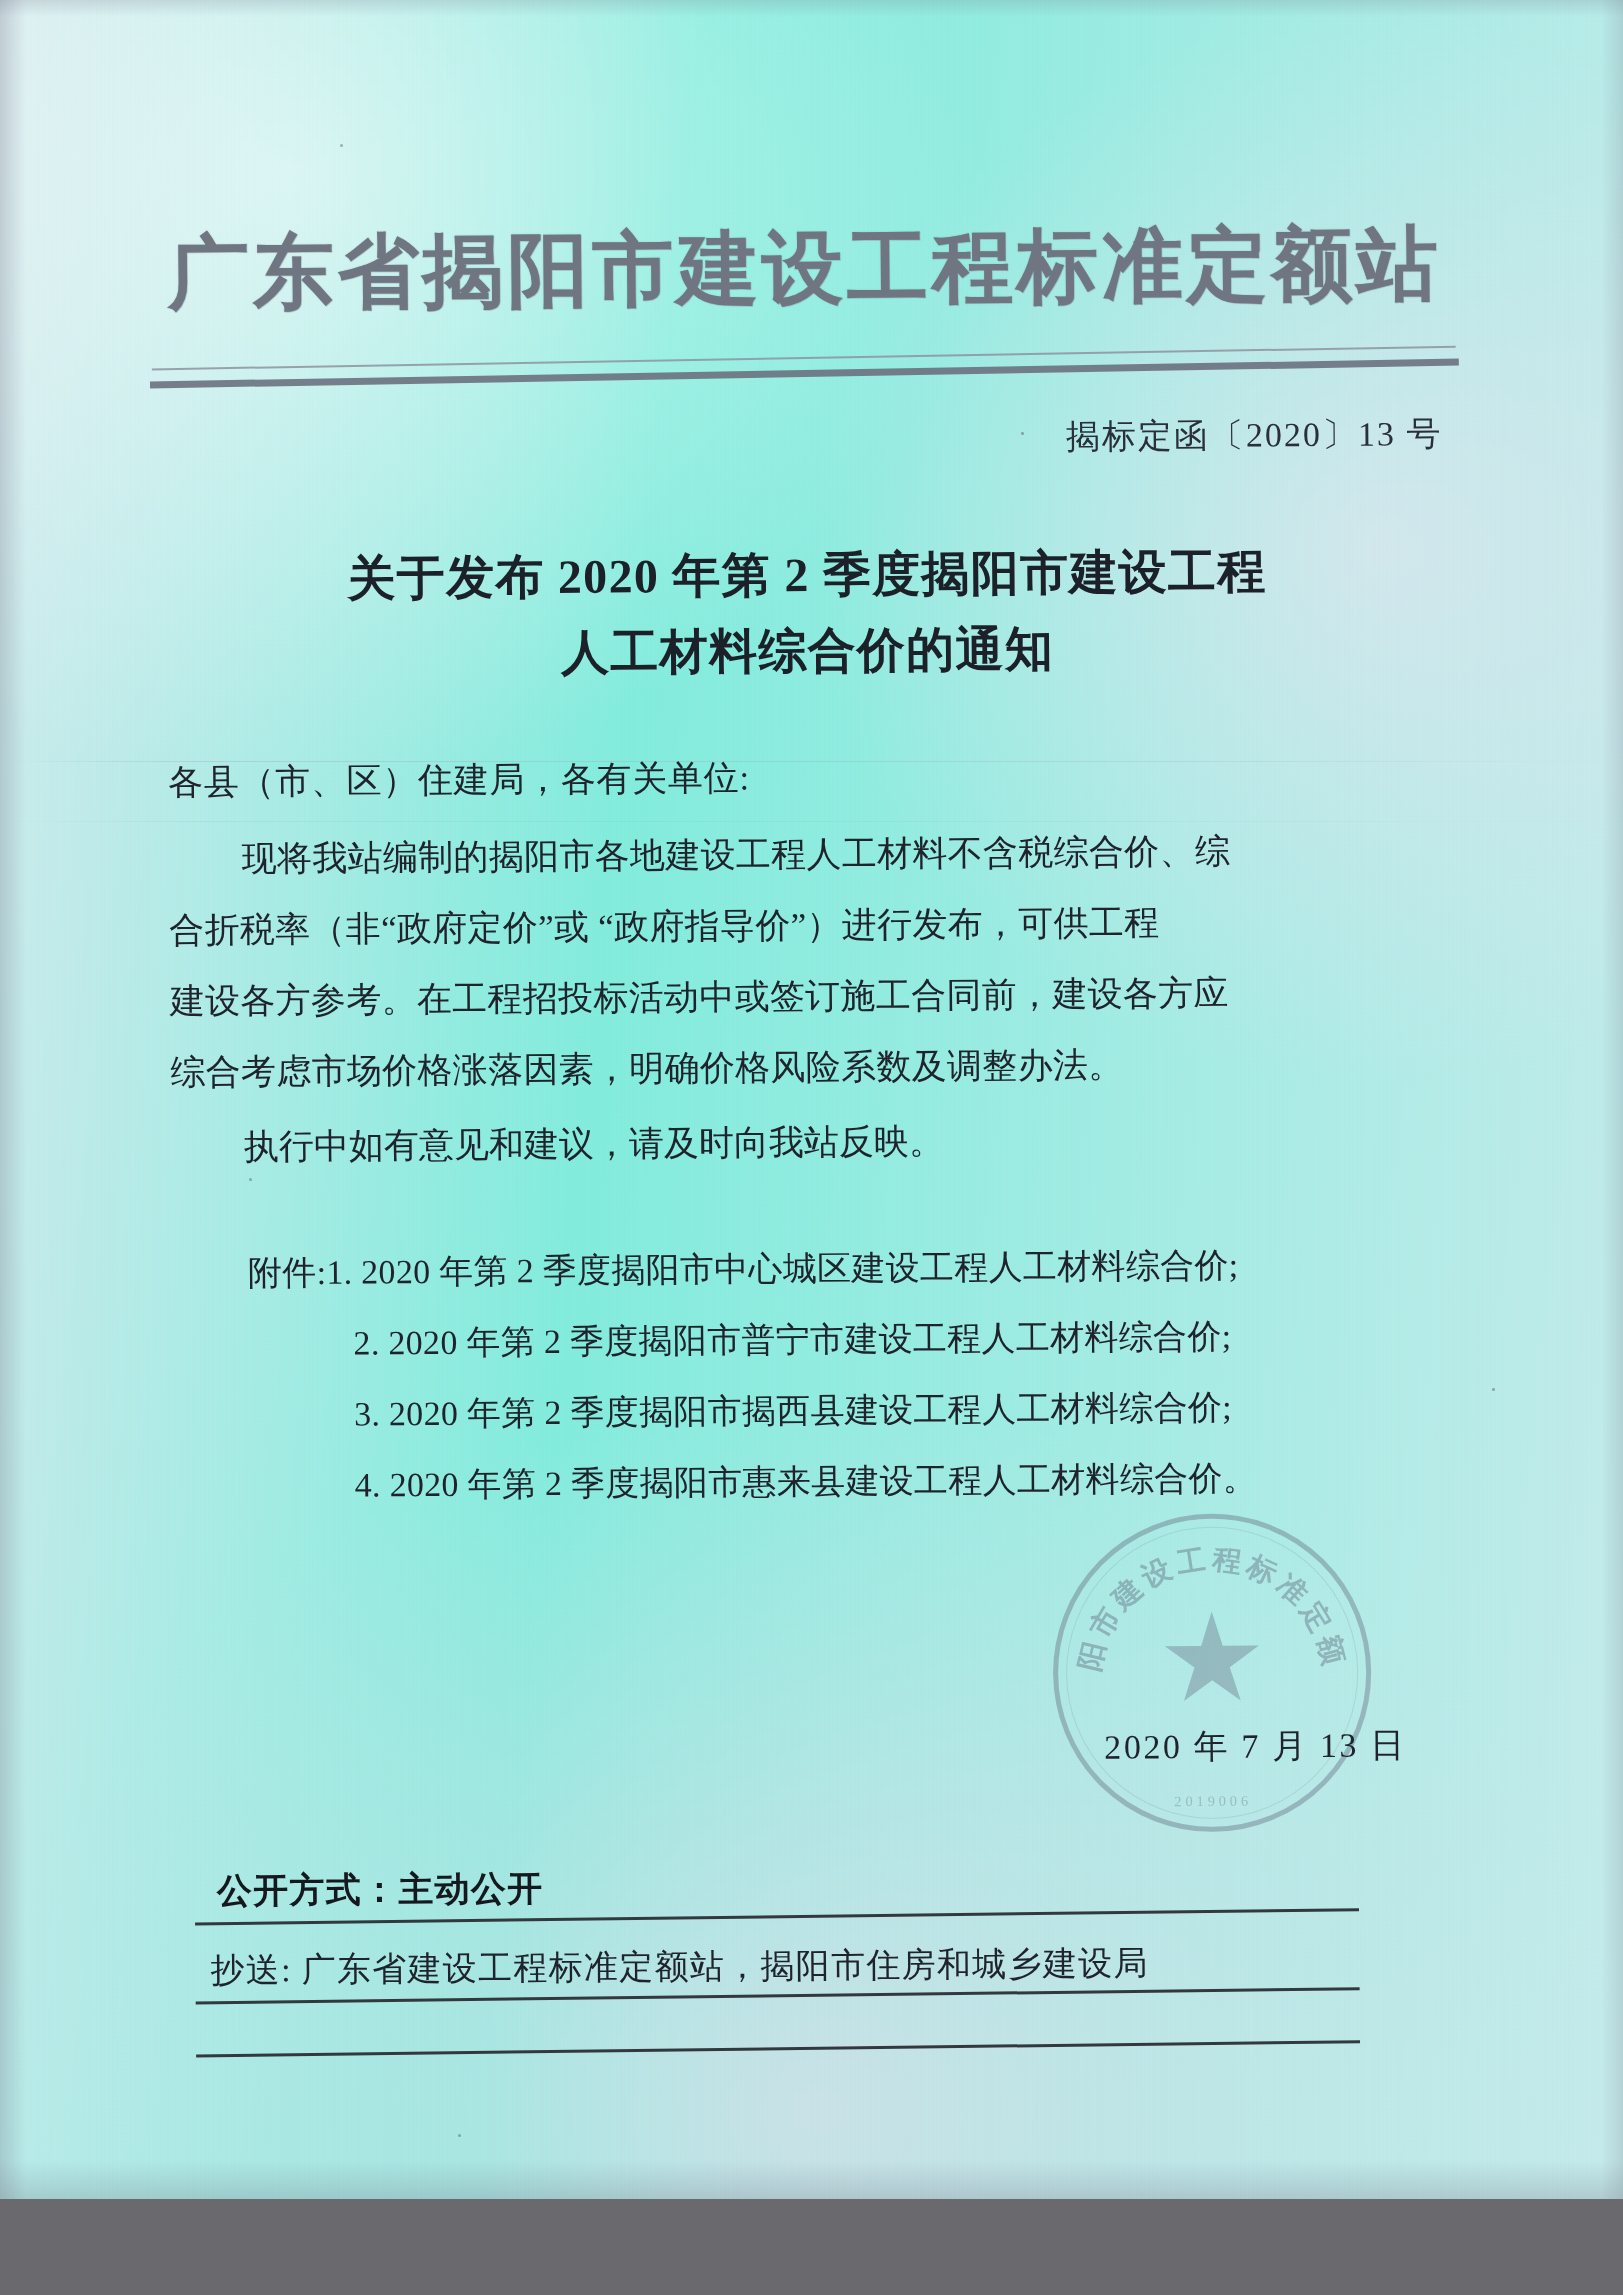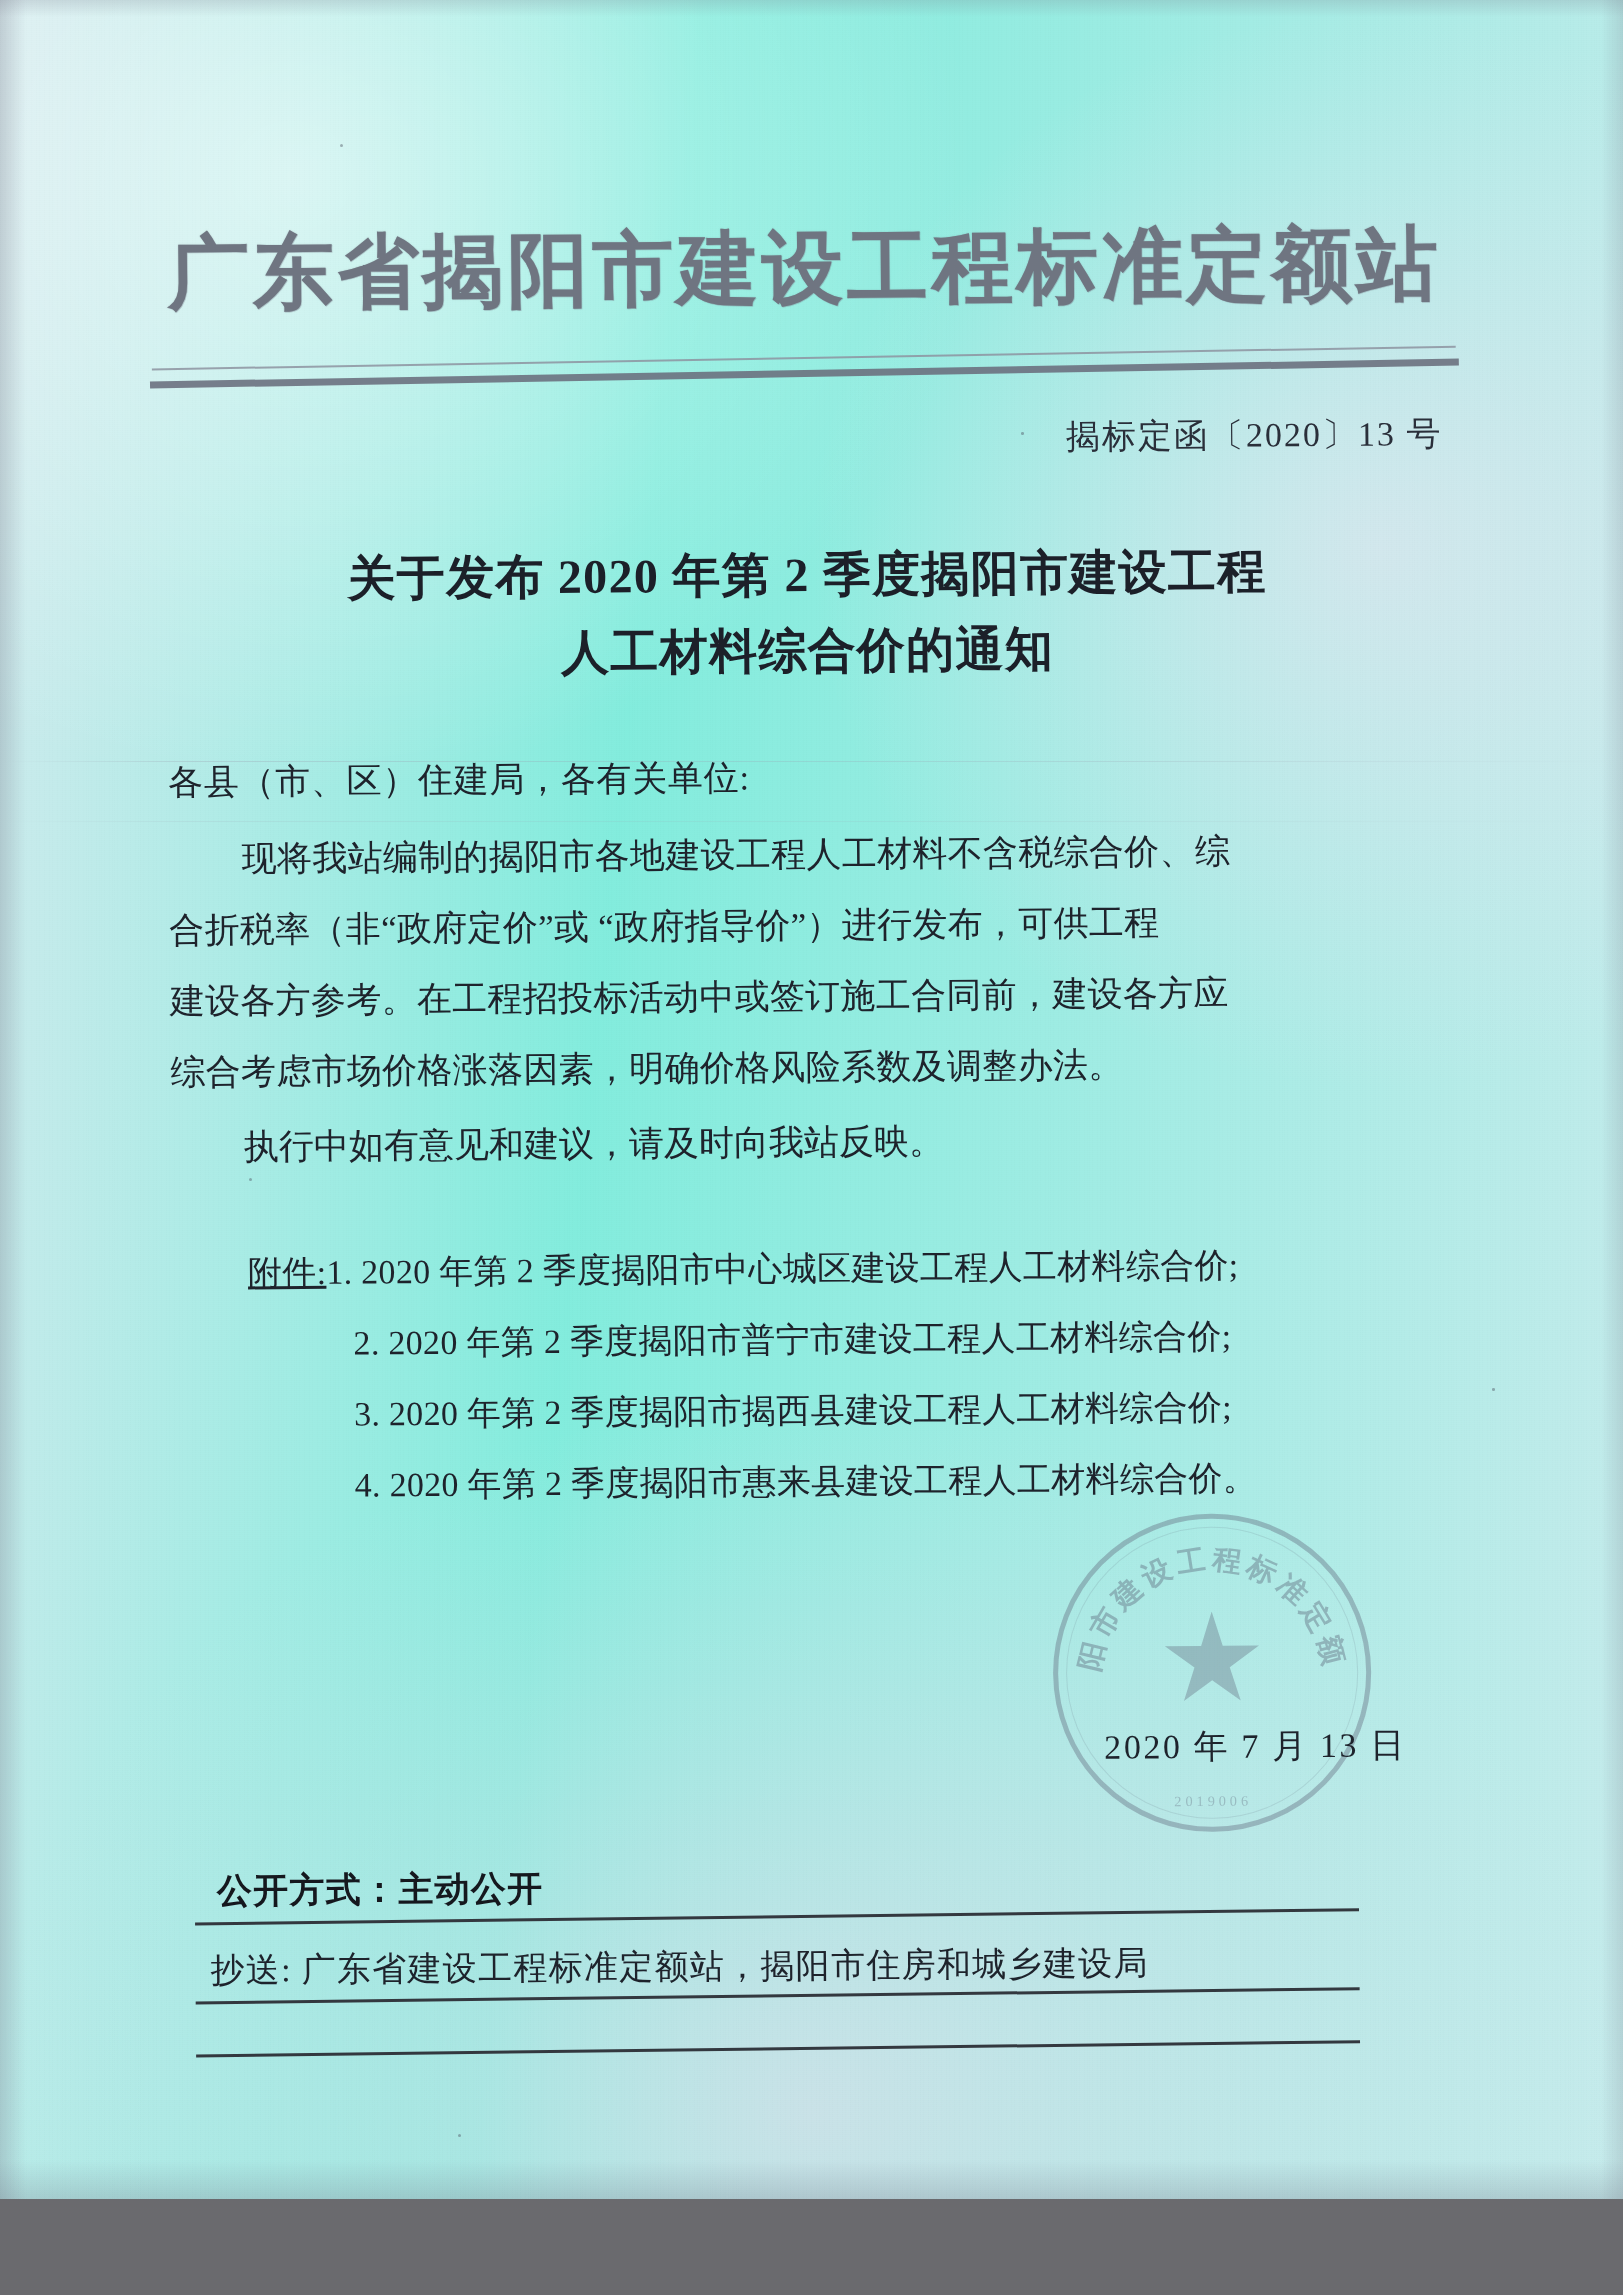--- a/index.html
+++ b/index.html
@@ -165,21 +165,21 @@
   .attachments {
     position: absolute;
     left: 247px;
     top: 1233px;
     font-size: 34px;
     line-height: 71px;
     color: #1e232c;
     letter-spacing: 0.3px;
   }
   .attachments .att-row { white-space: nowrap; display: block; }
-  .attachments .att-label { display: inline-block; text-decoration: underline; }
+  .attachments .att-label { display: inline-block; }
   .attachments .att-pad { display: inline-block; width: 105px; }
 
   
   .seal {
     position: absolute;
     left: 1049px;
     top: 1517px;
     width: 308px;
     height: 308px;
     border: 5.9px solid rgba(96,104,124,0.55);

